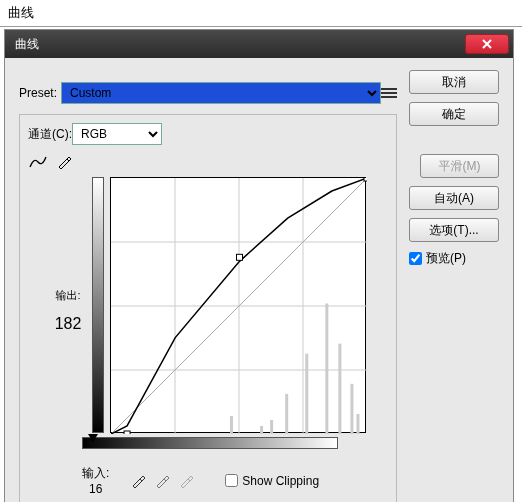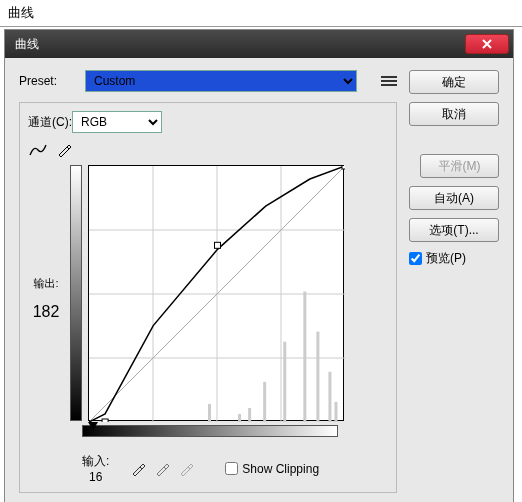--- a/index.html
+++ b/index.html
@@ -8,31 +8,31 @@
 .dialog { width: 510px; background: #e8e8e8; border: 1px solid #888; margin: 2px 4px; }
 .titlebar { height: 28px; background: linear-gradient(#4a4a4a, #2a2a2a); display: flex; align-items: center; justify-content: space-between; padding: 0 4px; }
 .titlebar-text { color: #fff; font-size: 12px; padding-left: 6px; }
 .close-btn { width: 44px; height: 20px; background: linear-gradient(#e45, #c23); border-radius: 3px; border: 1px solid #922; color: #fff; display: flex; align-items: center; justify-content: center; cursor: pointer; }
 .close-btn svg { width: 10px; height: 10px; }
 .content { padding: 12px 14px; display: flex; gap: 12px; }
 .left { flex: 1; }
 .right { width: 90px; display: flex; flex-direction: column; gap: 8px; }
 .btn { height: 24px; background: linear-gradient(#fafafa, #e0e0e0); border: 1px solid #888; border-radius: 3px; font-size: 12px; cursor: pointer; }
 .btn:disabled { color: #999; margin-left: 11px; }
-.preset-row { display: flex; align-items: center; gap: 24px; margin-bottom: 10px; }
+.preset-row { display: flex; align-items: center; gap: 0; margin-bottom: 10px; margin-top: 12px; }
 .preset-row label { width: 42px; }
 .select { flex: 1; height: 22px; border: 1px solid #7a9; background: #1d4ed8; padding: 2px 4px; font-size: 12px; }
 .menu-icon { width: 16px; height: 16px; display: flex; flex-direction: column; gap: 2px; justify-content: center; cursor: pointer; }
 .menu-icon span { height: 2px; background: #333; }
 .channel-box { border: 1px solid #bbb; padding: 8px; background: #e8e8e8; }
 .channel-row { display: flex; align-items: center; margin-bottom: 8px; }
 .channel-select { width: 90px; height: 22px; border: 1px solid #7a9; background: #fff; font-size: 12px; padding: 1px 4px; }
 .tools-row { display: flex; gap: 6px; margin-bottom: 6px; }
 .tool { width: 20px; height: 18px; display: flex; align-items: center; justify-content: center; cursor: pointer; }
-.curve-area { display: flex; gap: 6px; }
+.curve-area { display: flex; gap: 6px; justify-content: center; }
 .output-col { width: 36px; display: flex; flex-direction: column; justify-content: flex-end; align-items: center; }
 .output-label { font-size: 11px; }
 .output-val { font-size: 16px; margin-top: 12px; margin-bottom: 100px; }
 .curve-box { position: relative; width: 256px; height: 256px; border: 1px solid #000; background: #fff; }
 .gradient-v { width: 12px; height: 256px; background: linear-gradient(to top, #000, #fff); border: 1px solid #555; }
 .gradient-h { width: 256px; height: 12px; background: linear-gradient(to right, #000, #fff); border: 1px solid #555; margin-top: 4px; margin-left: 54px; }
 .slider-tri { position: absolute; width: 0; height: 0; border-left: 5px solid transparent; border-right: 5px solid transparent; border-top: 8px solid #000; }
 .input-row { display: flex; align-items: center; margin-left: 54px; margin-top: 16px; gap: 18px; }
 .input-col { display: flex; flex-direction: column; align-items: center; }
 .eyedroppers { display: flex; gap: 2px; }
@@ -153,22 +153,22 @@
           <label class="show-clip">
             <input type="checkbox" style="">
             <span>Show Clipping</span>
           </label>
         </div>
       </div>
 
     </div>
 
     <div class="right">
+      <button class="btn">取消</button>
       <button class="btn">确定</button>
-      <button class="btn">取消</button>
       <div style="height:12px"></div>
       <button class="btn" disabled="">平滑(M)</button>
       <button class="btn">自动(A)</button>
       <button class="btn">选项(T)...</button>
       <label class="chk">
         <input type="checkbox" checked="" style="">
         <span>预览(P)</span>
       </label>
     </div>
   </div>

